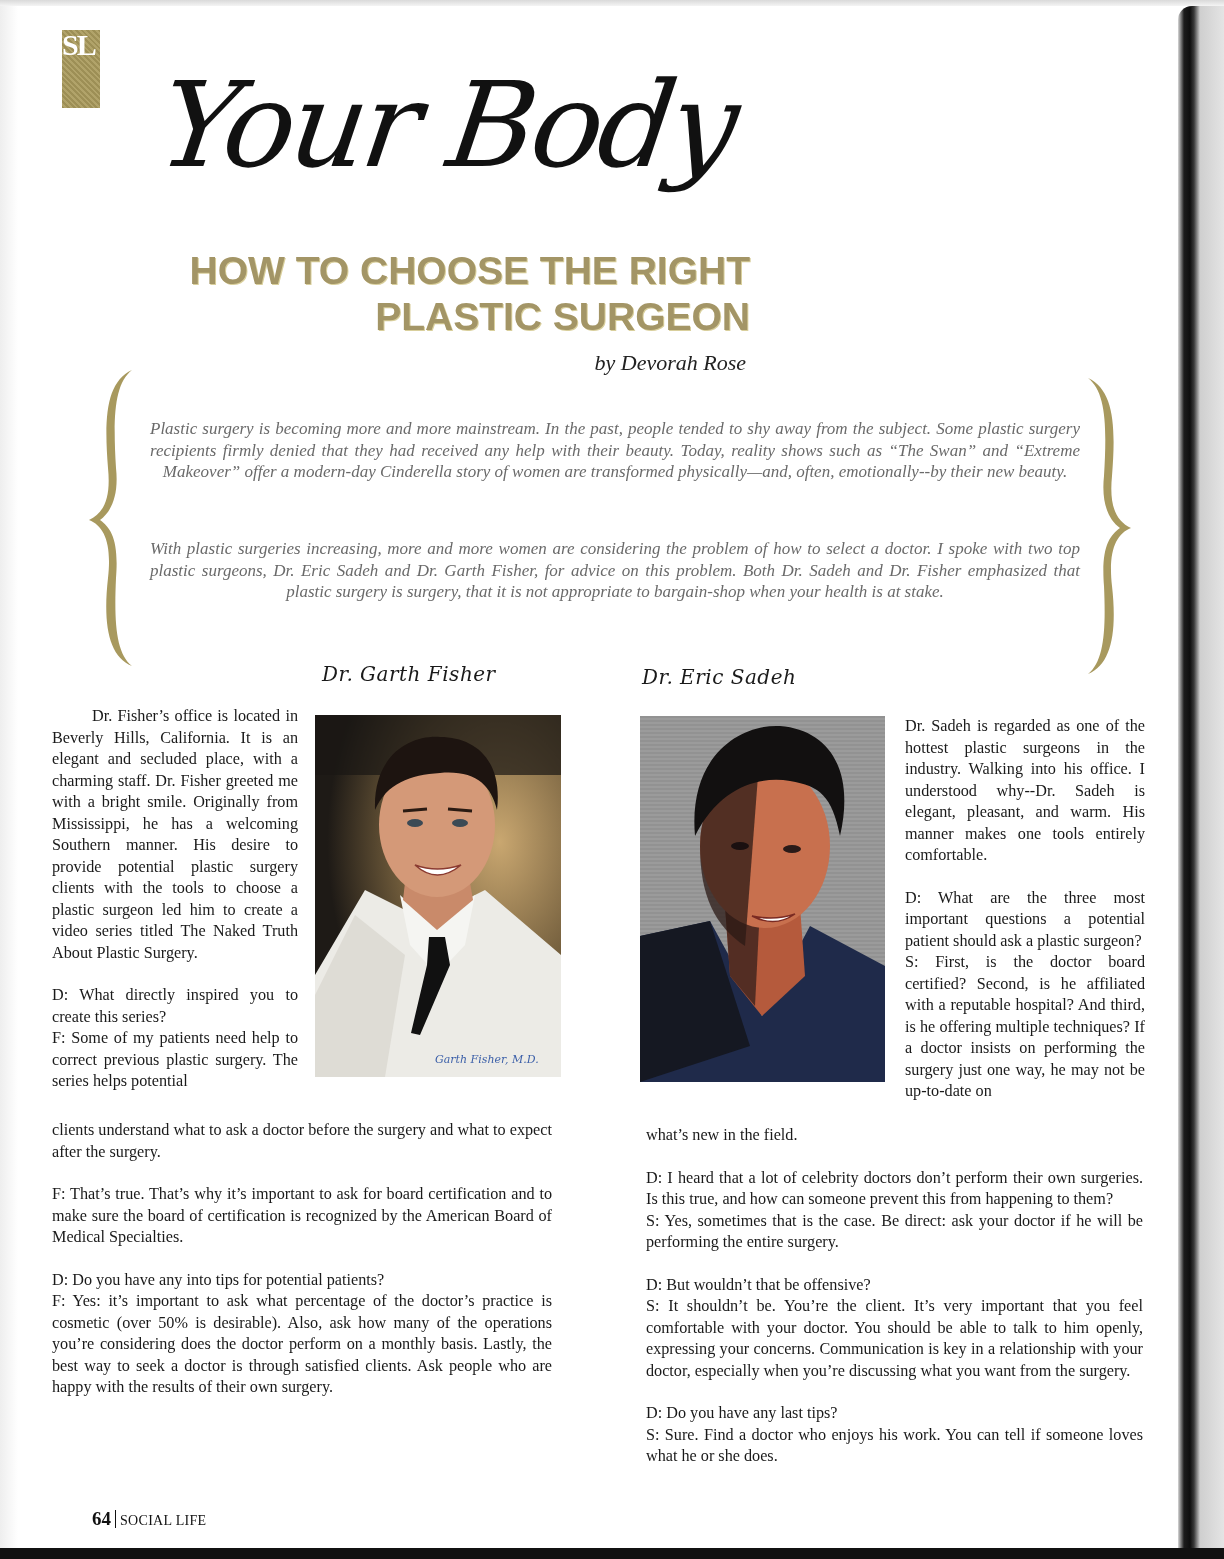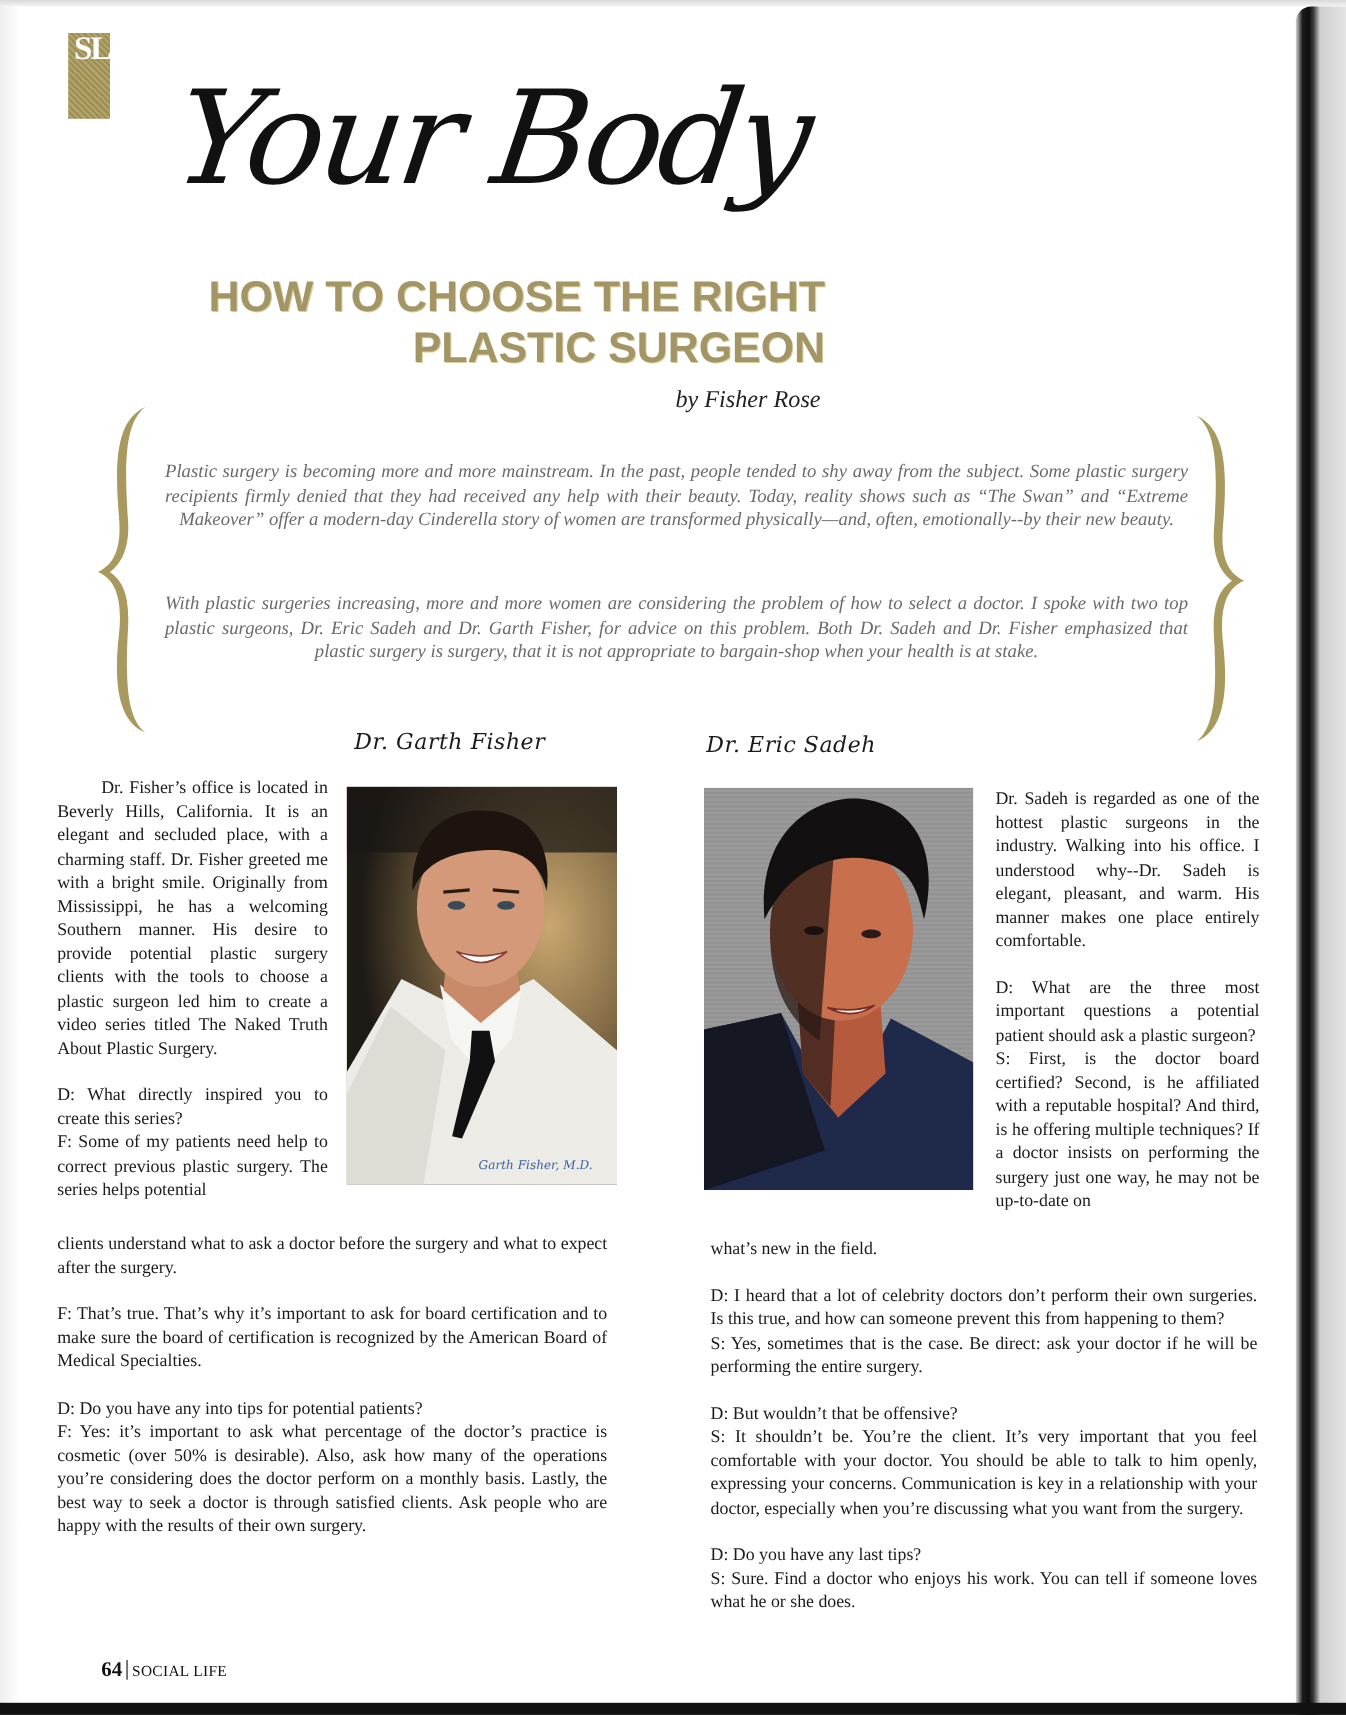--- a/index.html
+++ b/index.html
@@ -21,21 +21,21 @@
   .bottom-strip { left:0; top:1548px; width:1224px; height:11px; background:#111; }
   .left-edge { left:0; top:0; width:18px; height:1559px; background:linear-gradient(to right,#eeeeee,#ffffff); }
 
   
   .logo {
     left:62px; top:30px; width:38px; height:78px;
     background:repeating-linear-gradient(45deg,#9d8f56 0 2px,#b1a36a 2px 4px);
     overflow:hidden;
   }
   .logo-text {
-    position:absolute; left:0; top:-2px; width:38px; text-align:right;
+    position:absolute; left:0; top:-2px; width:38px; text-align:left;
     font-family:"Liberation Serif", serif; font-weight:bold; font-size:30px;
     color:#ffffff; letter-spacing:-2px; line-height:34px;
   }
 
   .script-title {
     left:160px; top:40px; width:620px; height:190px;
     font-family:"DejaVu Serif", serif; font-style:italic;
     font-size:118px; line-height:170px; color:#111;
     letter-spacing:-4px;
     transform:skewX(-8deg);
@@ -99,21 +99,21 @@
 <div class="abs logo">
   <div class="logo-text">SL</div>
 </div>
 
 <div class="abs script-title">Your Body</div>
 
 <div class="abs headline">
   <div>HOW TO CHOOSE THE RIGHT</div>
   <div>PLASTIC SURGEON</div>
 </div>
-<div class="abs byline">by Fisher Rose</div>
+<div class="abs byline">by Devorah Rose</div>
 
 <svg class="abs" style="left:86px;top:368px" width="50" height="300" viewBox="0 0 50 300">
   <path class="brace" d="M46 2 C20 14, 18 50, 22 100 C25 130, 18 145, 3 152 C18 158, 26 175, 22 210 C17 255, 22 288, 46 298 C30 285, 28 255, 30 210 C33 172, 25 160, 14 152 C25 144, 33 128, 30 100 C27 50, 28 16, 46 2 Z"></path>
 </svg>
 <svg class="abs" style="left:1084px;top:376px" width="50" height="300" viewBox="0 0 50 300">
   <path class="brace" d="M4 2 C30 14, 32 50, 28 100 C25 130, 32 145, 47 152 C32 158, 24 175, 28 210 C33 255, 28 288, 4 298 C20 285, 22 255, 20 210 C17 172, 25 160, 36 152 C25 144, 17 128, 20 100 C23 50, 22 16, 4 2 Z"></path>
 </svg>
 
 <div class="abs intro" style="top:418px">
   <p>Plastic surgery is becoming more and more mainstream.  In the past, people tended to shy away from the subject.  Some plastic surgery recipients firmly denied that they had received any help with their beauty.  Today, reality shows such as “The Swan” and “Extreme Makeover” offer a modern-day Cinderella story of women are transformed physically—and, often, emotionally--by their new beauty.</p>
@@ -199,21 +199,21 @@
     <path d="M55 120 C48 40, 100 8, 140 10 C190 14, 215 55, 200 120 C192 80, 180 70, 150 65 C120 60, 80 70, 55 120 Z" fill="#121010"></path>
 
     <ellipse cx="100" cy="130" rx="9" ry="4" fill="#1a1010"></ellipse>
     <ellipse cx="152" cy="133" rx="9" ry="4" fill="#2a1a18"></ellipse>
 
     <path d="M112 200 Q135 212 155 198 Q135 205 112 200 Z" fill="#ffffff" stroke="#7a2a22" stroke-width="1.5"></path>
   </svg>
 </div>
 
 <div class="abs body-text" style="left:905px;top:716px;width:240px">
-  <p>Dr. Sadeh is regarded as one of the hottest plastic surgeons in the industry.  Walking into his office. I understood why--Dr. Sadeh is elegant, pleasant, and warm.  His manner makes one place entirely comfortable.</p>
+  <p>Dr. Sadeh is regarded as one of the hottest plastic surgeons in the industry.  Walking into his office. I understood why--Dr. Sadeh is elegant, pleasant, and warm.  His manner makes one tools entirely comfortable.</p>
   <div class="gap"></div>
   <p>D:  What are the three most important questions a potential patient should ask a plastic surgeon?</p>
   <p>S:  First, is the doctor board certified?  Second, is he affiliated with a reputable hospital?  And third, is he offering multiple techniques?  If a doctor insists on performing the surgery just one way, he may not be up-to-date on</p>
 </div>
 
 <div class="abs body-text" style="left:646px;top:1125px;width:497px">
   <p>what’s new in the field.</p>
   <div class="gap"></div>
   <p>D: I heard that a lot of celebrity doctors don’t perform their own surgeries.  Is this true, and how can someone prevent this from happening to them?</p>
   <p>S:  Yes, sometimes that is the case.  Be direct: ask your doctor if he will be performing the entire surgery.</p>

